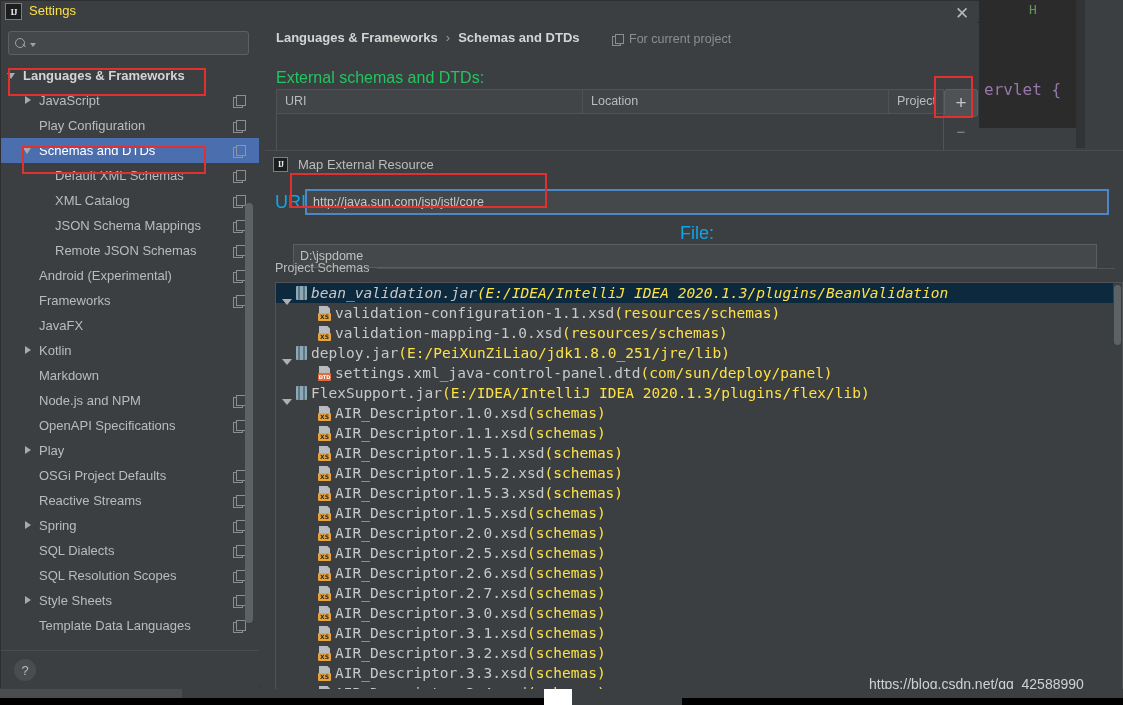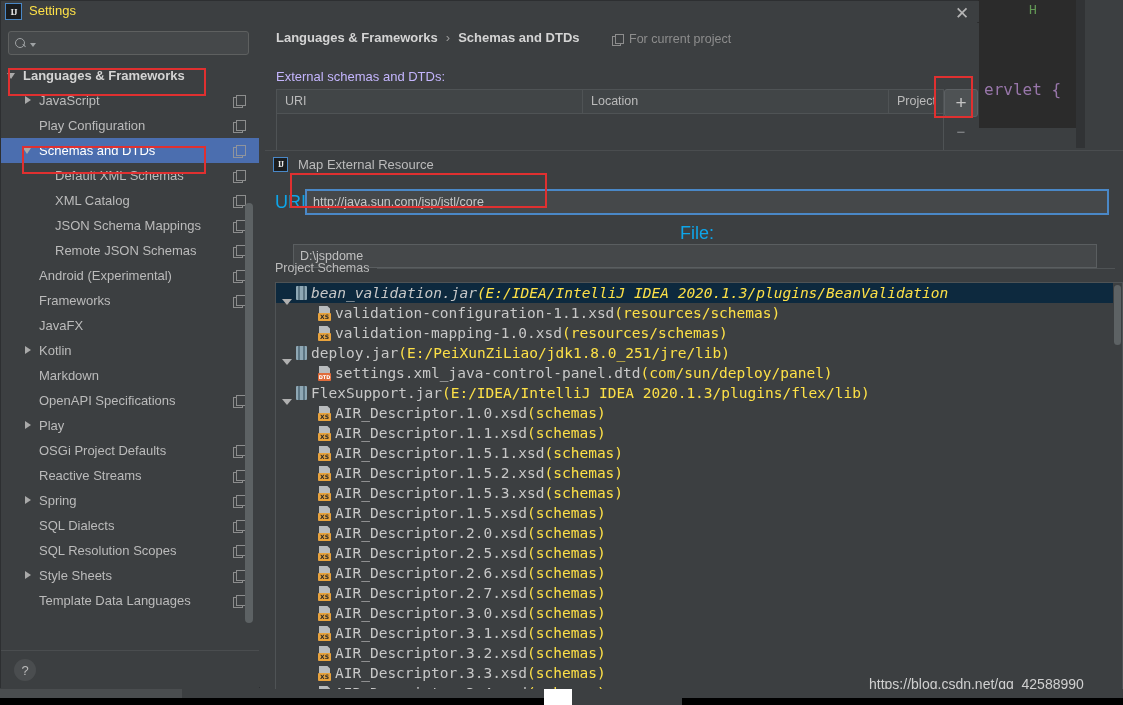--- a/index.html
+++ b/index.html
@@ -100,21 +100,21 @@
 
   
   .main { position: absolute; left: 259px; top: 22px; width: 719px; height: 666px; background: #3c3f41; }
   .breadcrumb { position: absolute; left: 16px; top: 7px; font-size: 13px; color: #d4d4d4; font-weight: bold; display: flex; align-items: center; }
   .crumb-sep { margin: 0 8px; color: #9a9a9a; font-weight: normal; }
   .for-project { position: absolute; left: 352px; top: 9px; font-size: 12.5px; color: #8d8d8d; display: flex; align-items: center; }
   .fp-icon { width: 11px; height: 11px; position: relative; margin-right: 6px; }
   .fp-icon::before { content:""; position:absolute; left:0; top:2px; width:7px; height:8px; border:1.2px solid #8d8d8d; }
   .fp-icon::after { content:""; position:absolute; left:3px; top:0; width:7px; height:8px; border:1.2px solid #8d8d8d; background:#3c3f41; }
 
-  .ext-label { position: absolute; left: 16px; top: 46px; font-size: 13px; color: #c4b5fd; }
+  .ext-label { position: absolute; left: 16px; top: 46px; font-size: 16px; color: #22c55e; }
   .table { position: absolute; left: 16px; top: 66px; width: 668px; height: 74px; border: 1px solid #4f5355; background: #3c3f41; }
   .thead { display: flex; height: 24px; background: #414547; border-bottom: 1px solid #4f5355; }
   .th { font-size: 12.5px; color: #bbbbbb; padding: 4px 0 0 8px; }
   .th.uri { width: 306px; border-right: 1px solid #4f5355; }
   .th.loc { width: 306px; border-right: 1px solid #4f5355; }
   .th.proj { width: 54px; }
   .tbody { height: 48px; }
   .table-toolbar { position: absolute; left: 684px; top: 66px; width: 34px; height: 104px; }
   .tb-btn { width: 34px; height: 28px; display: flex; align-items: center; justify-content: center; color: #c4c4c4; font-size: 19px; }
   .tb-btn.active { background: #4e5254; border: 1px solid #5c6063; border-radius: 3px; }
@@ -305,20 +305,27 @@
             <div style="width: 22px; flex: 0 0 auto;"></div>
             <div class="tw"></div>
             <div style="width: 5px; flex: 0 0 auto;"></div>
             <div class="tree-label">Markdown</div>
             <div style="width: 12px; margin-right: 14px; flex: 0 0 auto;"></div>
           </div>
           <div class="tree-row">
             <div style="width: 22px; flex: 0 0 auto;"></div>
             <div class="tw"></div>
             <div style="width: 5px; flex: 0 0 auto;"></div>
+            <div class="tree-label">Node.js and NPM</div>
+            <div class="copy-icon"></div>
+          </div>
+          <div class="tree-row">
+            <div style="width: 22px; flex: 0 0 auto;"></div>
+            <div class="tw"></div>
+            <div style="width: 5px; flex: 0 0 auto;"></div>
             <div class="tree-label">OpenAPI Specifications</div>
             <div class="copy-icon"></div>
           </div>
           <div class="tree-row">
             <div style="width: 22px; flex: 0 0 auto;"></div>
             <div class="tw right"></div>
             <div style="width: 5px; flex: 0 0 auto;"></div>
             <div class="tree-label">Play</div>
             <div style="width: 12px; margin-right: 14px; flex: 0 0 auto;"></div>
           </div>

